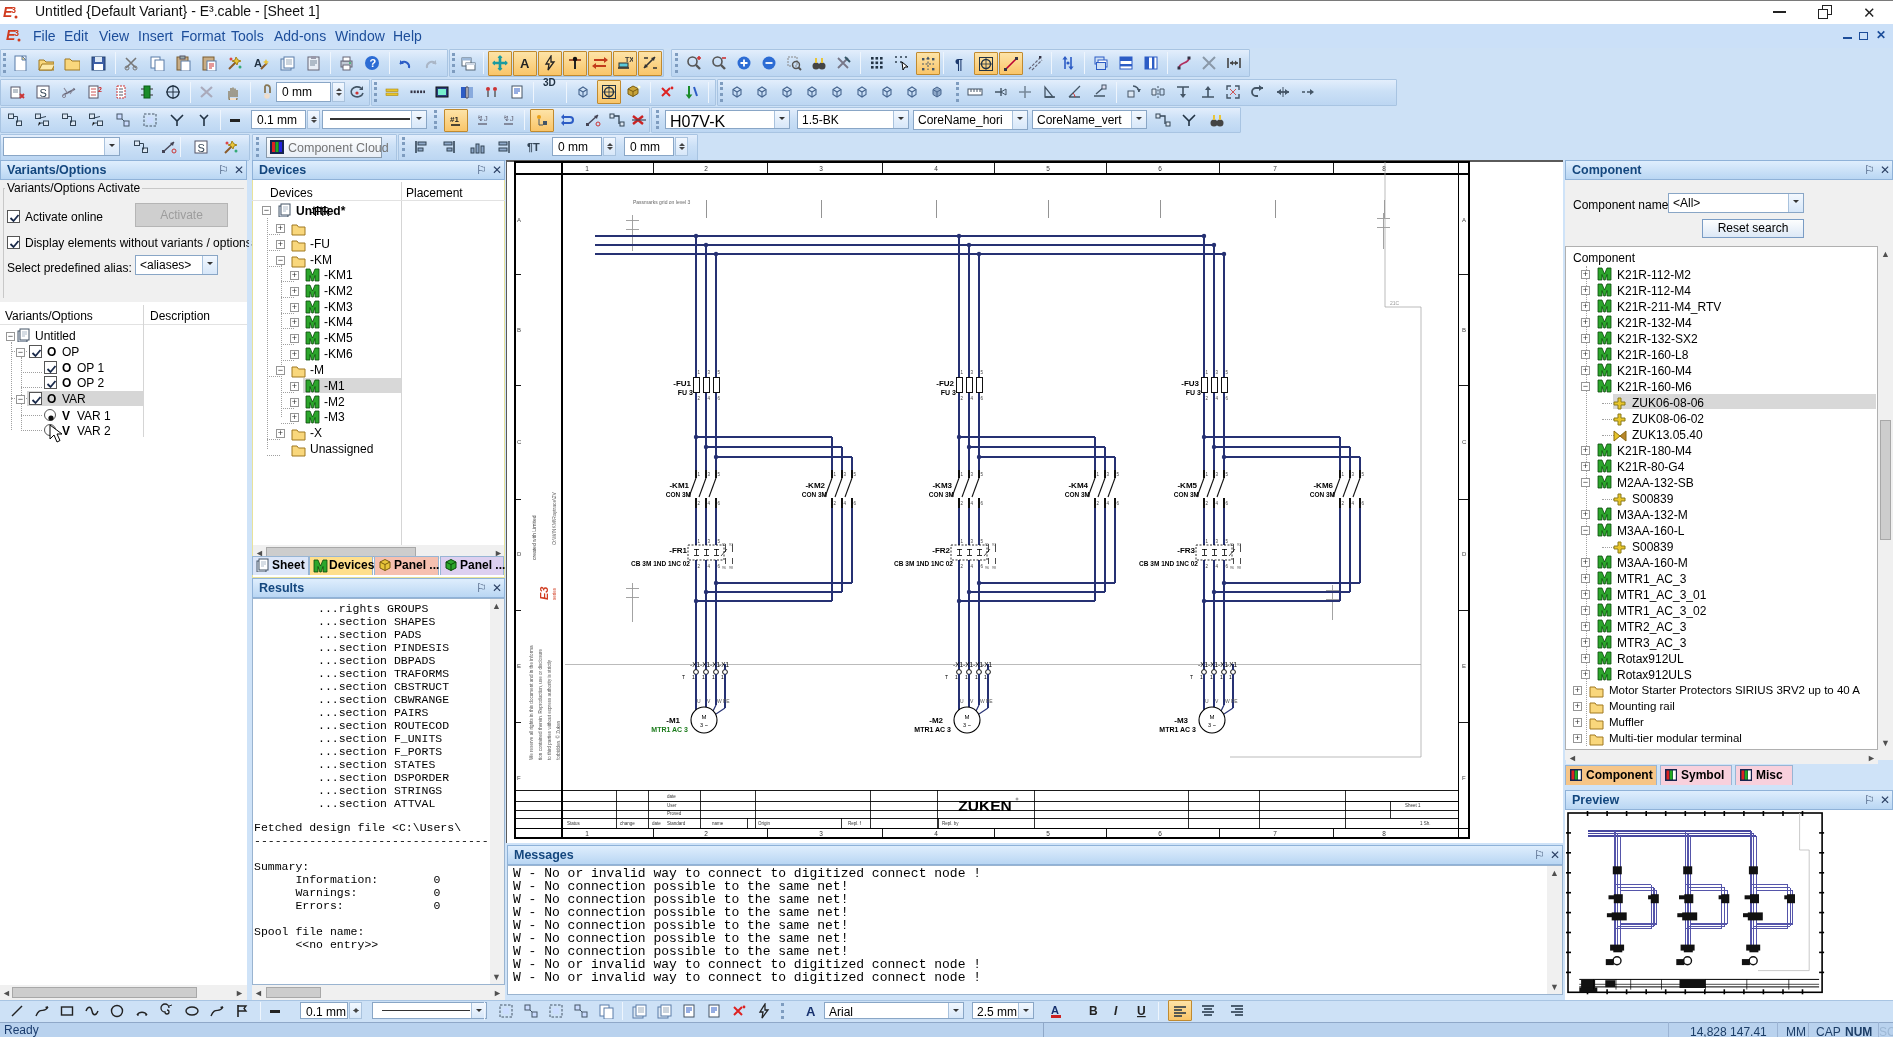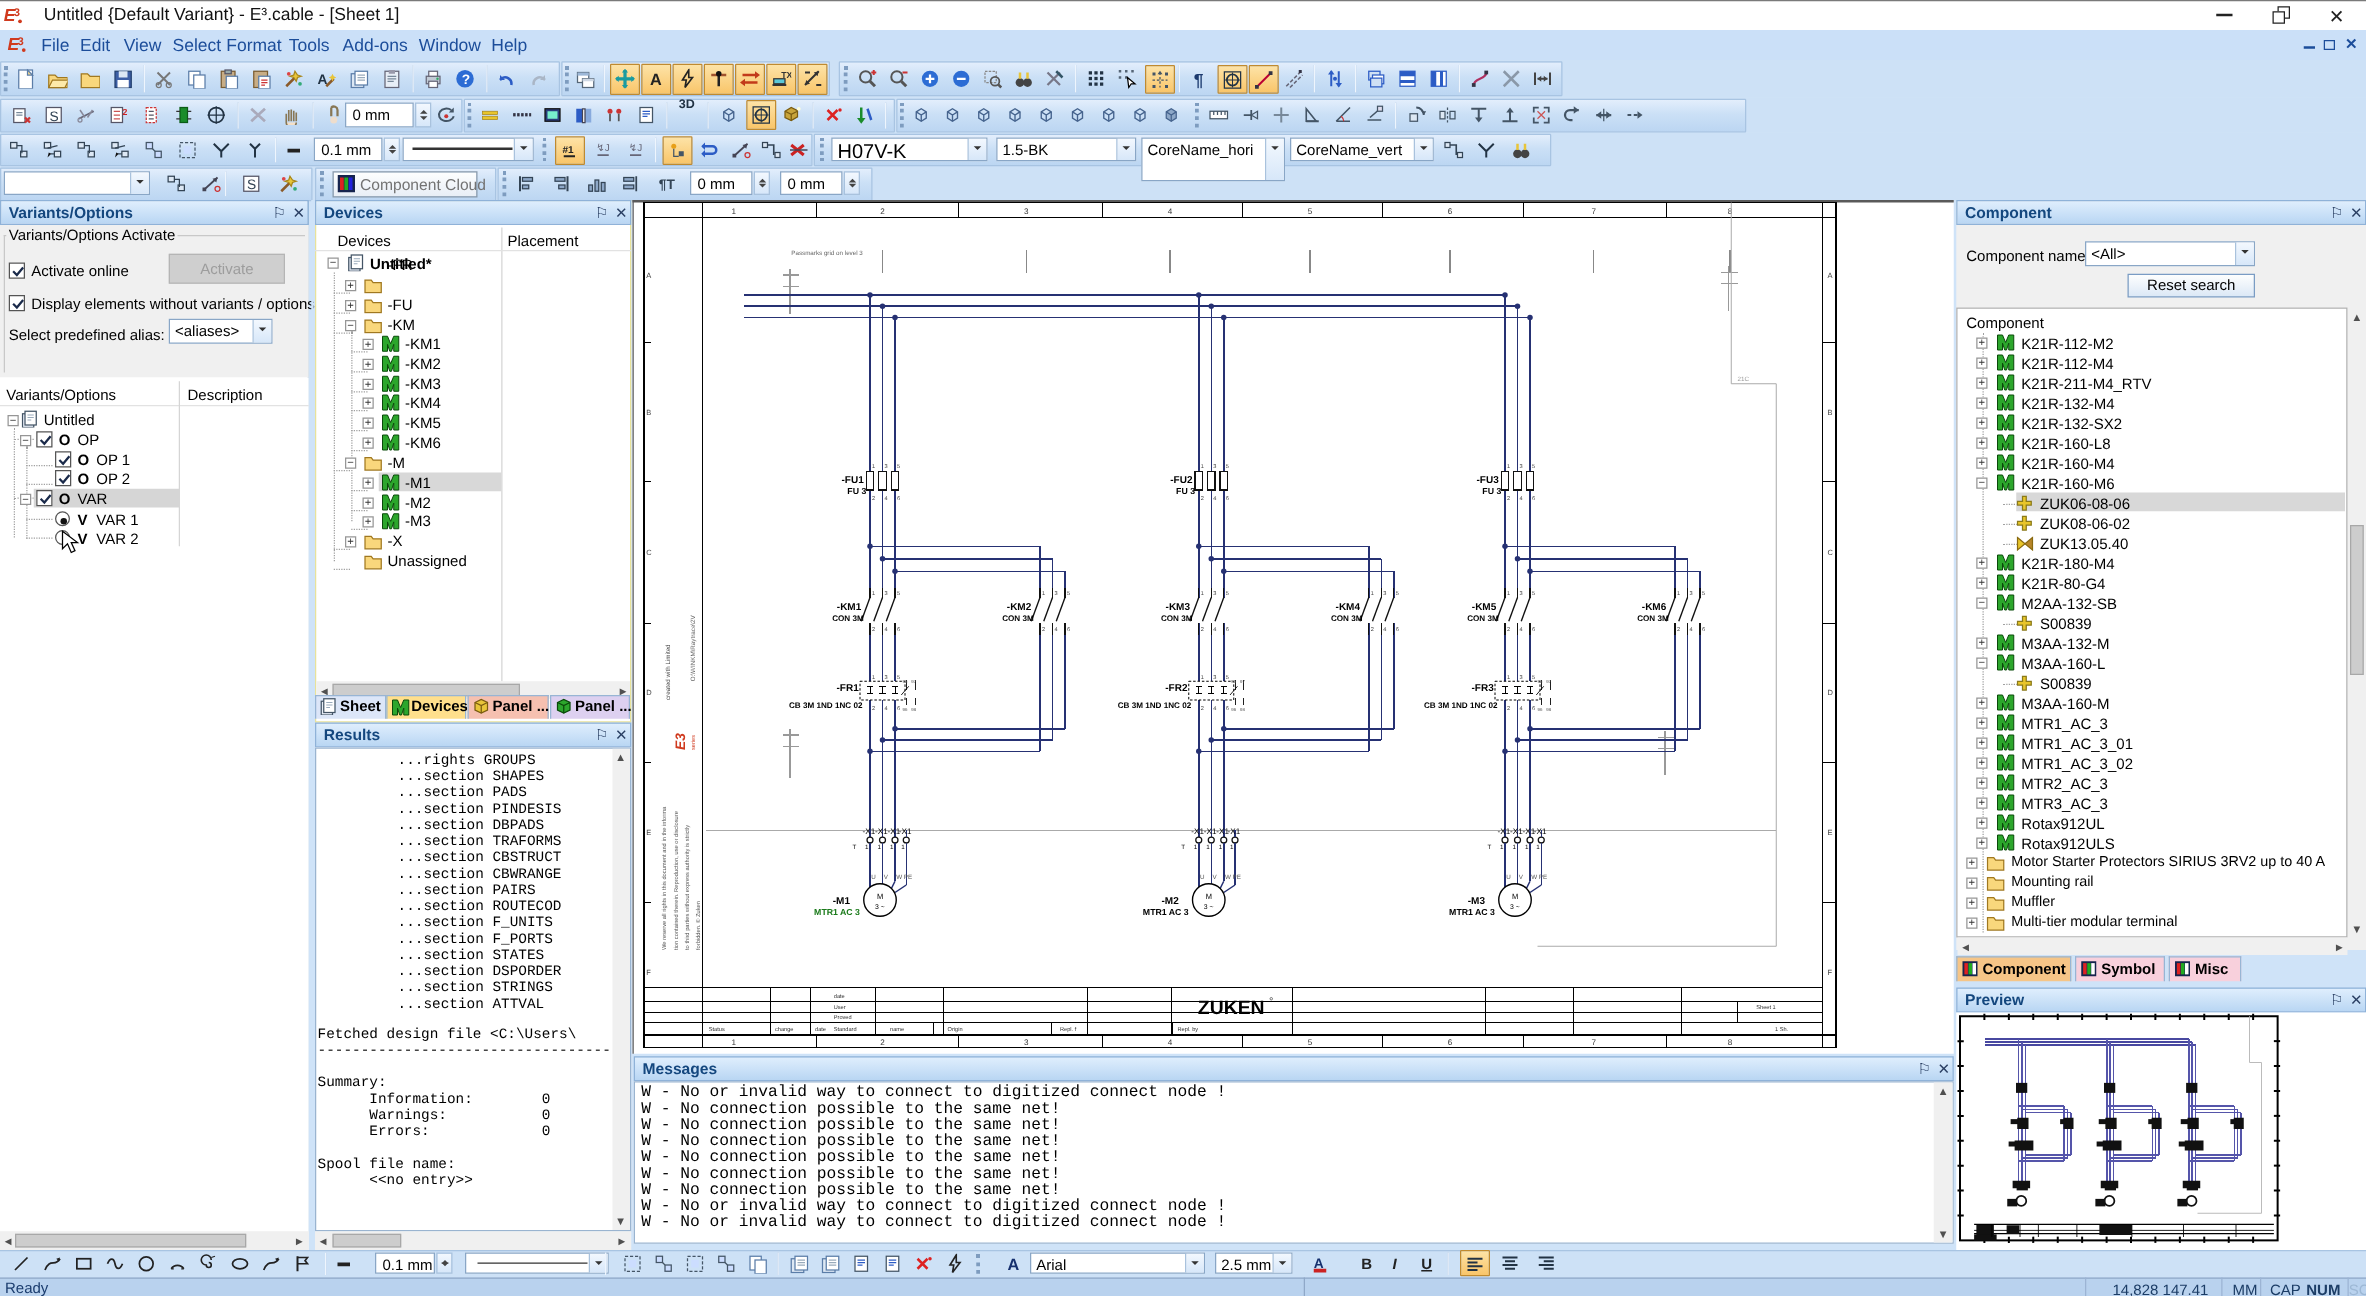--- a/index.html
+++ b/index.html
@@ -46,21 +46,21 @@
 <div class="abs" style="left:1863px;top:4px;font-size:15px;color:#222">✕</div>
 <div class="abs menubar"></div>
 <div class="abs" style="left:6px;top:27px;width:16px;height:16px"><svg width="16" height="16" viewBox="0 0 16 16">
       <text x="0" y="13" font-size="14" font-weight="bold" fill="#d03a1e" font-style="italic">E</text>
       <text x="8" y="9" font-size="9" font-weight="bold" fill="#d03a1e">3</text>
       <circle cx="13" cy="13" r="1.5" fill="#d03a1e"></circle>
     </svg></div>
 <div class="menu-item" style="left:33px;top:28px">File</div>
 <div class="menu-item" style="left:64px;top:28px">Edit</div>
 <div class="menu-item" style="left:99px;top:28px">View</div>
-<div class="menu-item" style="left:138px;top:28px">Select</div>
+<div class="menu-item" style="left:138px;top:28px">Insert</div>
 <div class="menu-item" style="left:181px;top:28px">Format</div>
 <div class="menu-item" style="left:231px;top:28px">Tools</div>
 <div class="menu-item" style="left:274px;top:28px">Add-ons</div>
 <div class="menu-item" style="left:335px;top:28px">Window</div>
 <div class="menu-item" style="left:393px;top:28px">Help</div>
 <div class="abs" style="left:1843px;top:37px;width:9px;height:2px;background:#1c4d9a"></div>
 <div class="abs" style="left:1859px;top:32px;width:9px;height:8px;border:1.5px solid #1c4d9a"></div>
 <div class="abs" style="left:1876px;top:28px;font-size:12px;font-weight:bold;color:#1c4d9a">✕</div>
 <div class="abs tbrow" style="top:48px;height:30px"></div>
 <div class="abs tbrow" style="top:78px;height:28px"></div>
@@ -846,21 +846,21 @@
 <div class="abs tb" style="left:651px;top:107px;width:590px;height:26px;border:1px solid #a8c4e2;border-radius:1px"></div>
 <div class="handle" style="left:656px;top:110px;height:19px"></div>
 <div class="combo" style="left:665px;top:110px;width:125px;height:19px">
     <span class="ctext" style="font-size:16px">H07V-K</span>
     <span class="btn"></span>
   </div>
 <div class="combo" style="left:797px;top:110px;width:112px;height:19px">
     <span class="ctext" style="font-size:12px">1.5-BK</span>
     <span class="btn"></span>
   </div>
-<div class="combo" style="left:913px;top:110px;width:115px;height:35px">
+<div class="combo" style="left:913px;top:110px;width:115px;height:20px">
     <span class="ctext" style="font-size:12px">CoreName_hori</span>
     <span class="btn"></span>
   </div>
 <div class="combo" style="left:1032px;top:110px;width:115px;height:19px">
     <span class="ctext" style="font-size:12px">CoreName_vert</span>
     <span class="btn"></span>
   </div>
 <div class="ic abs" style="left:1152px;top:109px;width:24px;height:23px">
     <svg width="16" height="16" viewBox="0 0 16 16">
       <rect x="1" y="2" width="4" height="4" fill="#dde8f4" stroke="#345"></rect>

